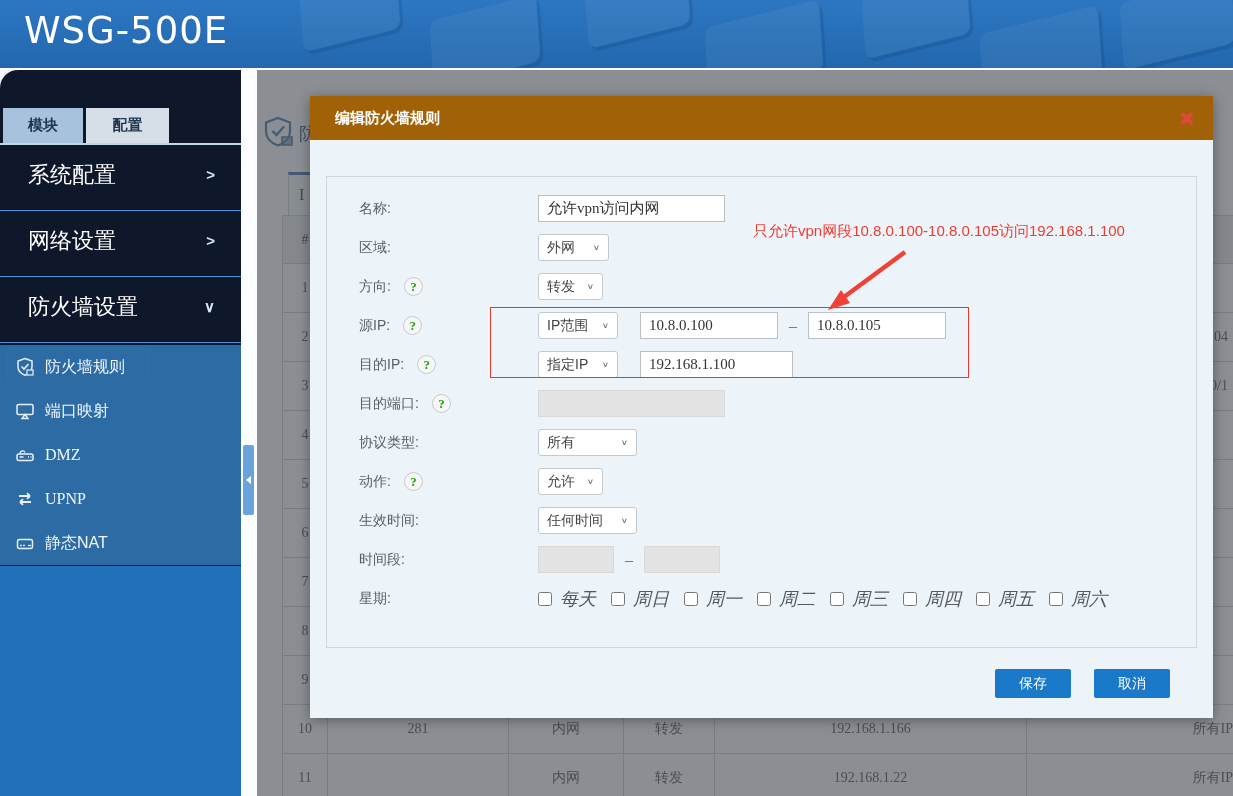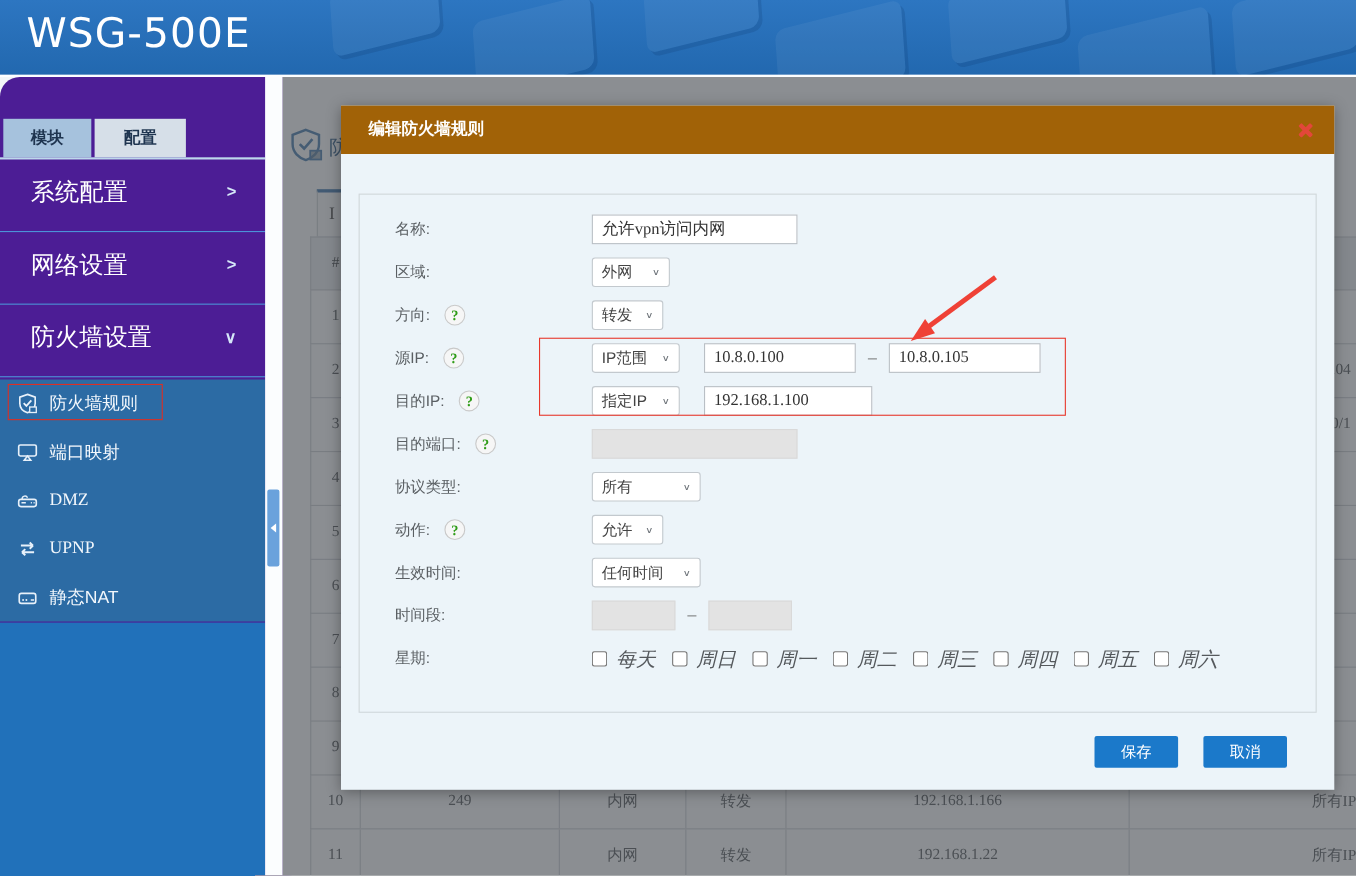--- a/index.html
+++ b/index.html
@@ -9,21 +9,21 @@
   
   .banner { position:absolute; left:0; top:0; width:1233px; height:68px;
             background:linear-gradient(180deg,#2d76c1 0%,#2268af 100%); overflow:hidden; }
   .banner-line { position:absolute; left:0; top:68px; width:1233px; height:2px; background:#fdfeff; z-index:3; }
   .key { position:absolute; background:rgba(255,255,255,0.055); border-radius:9px;
          box-shadow:3px 4px 0 rgba(10,50,100,0.18); transform:rotate(-14deg) skewX(-10deg); }
   .app-title { position:absolute; left:16px; top:9px; font-size:37px; color:#ffffff;
                font-family:"DejaVu Sans", sans-serif; font-weight:400; letter-spacing:1px;margin-left:8px; }
 
   
-  .sidebar { position:absolute; left:0; top:70px; width:279px; height:726px; background:#4c1d95;border-radius:18px; }
+  .sidebar { position:absolute; left:0; top:70px; width:279px; height:726px; background:#0f172a;border-radius:18px; }
   .side-tabs { position:absolute; left:3px; top:38px; height:35px; display:flex; gap:3px; }
   .stab { height:35px; display:flex; align-items:center; justify-content:center;
           font-size:15px; color:#1f3550; font-weight:bold; cursor:pointer; }
   .stab-module { width:80px; background:#a6c2dd; }
   .stab-config { width:83px; background:#d6dfe8; }
   .tabs-underline { position:absolute; left:0; top:73px; width:241px; height:2px; background:#bdd7ec; }
   .menu { position:absolute; left:0; top:75px; width:241px; }
   .mitem { height:66px; display:flex; align-items:center; justify-content:space-between;
            padding:0 26px 6px 28px; color:#fff; font-size:22px; border-bottom:1px solid #4c92d8; cursor:pointer; }
   .mchev { font-size:15px; color:#d5e7f8; font-weight:bold; }
@@ -292,21 +292,21 @@
       <div class="trow">
         <div class="tc c-num">9</div>
         <div class="tc c-name"></div>
           <div class="tc c-zone"></div>
           <div class="tc c-dir"></div>
           <div class="tc c-src"></div>
           <div class="tc c-dst"></div>
       </div>
       <div class="trow">
         <div class="tc c-num">10</div>
-        <div class="tc c-name">249</div>
+        <div class="tc c-name">281</div>
         <div class="tc c-zone">内网</div>
         <div class="tc c-dir">转发</div>
         <div class="tc c-src">192.168.1.166</div>
         <div class="tc c-dst">所有IP</div>
       </div>
       <div class="trow">
         <div class="tc c-num">11</div>
         <div class="tc c-name"></div>
         <div class="tc c-zone">内网</div>
         <div class="tc c-dir">转发</div>
@@ -467,19 +467,20 @@
             </span>
         </div>
       </div>
 
     </div>
 
     <button class="btn btn-save">保存</button>
     <button class="btn btn-cancel">取消</button>
   </div>
 
+  <div class="anno-note">只允许vpn网段10.8.0.100-10.8.0.105访问192.168.1.100</div>
   <div class="anno-rect"></div>
   <svg class="anno-arrow" width="100" height="75" viewBox="0 0 100 75">
     <line x1="89" y1="6" x2="28" y2="51" stroke="#ef4136" stroke-width="4.5"></line>
     <polygon points="12,64 34,57 25,44" fill="#ef4136"></polygon>
   </svg>
 
 </div>
 
 </body></html>

